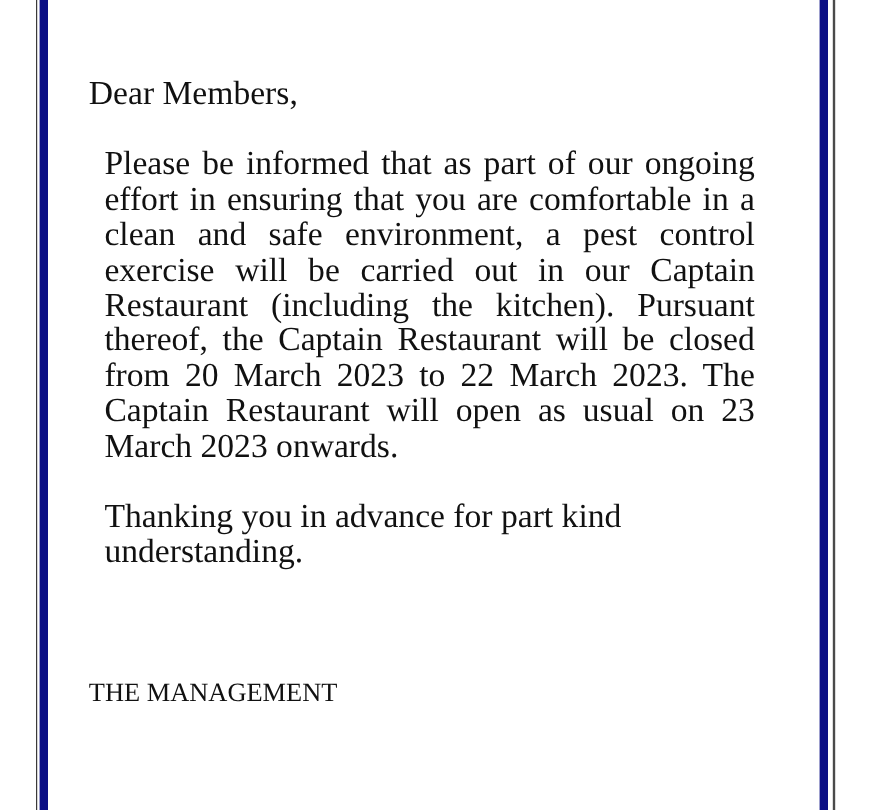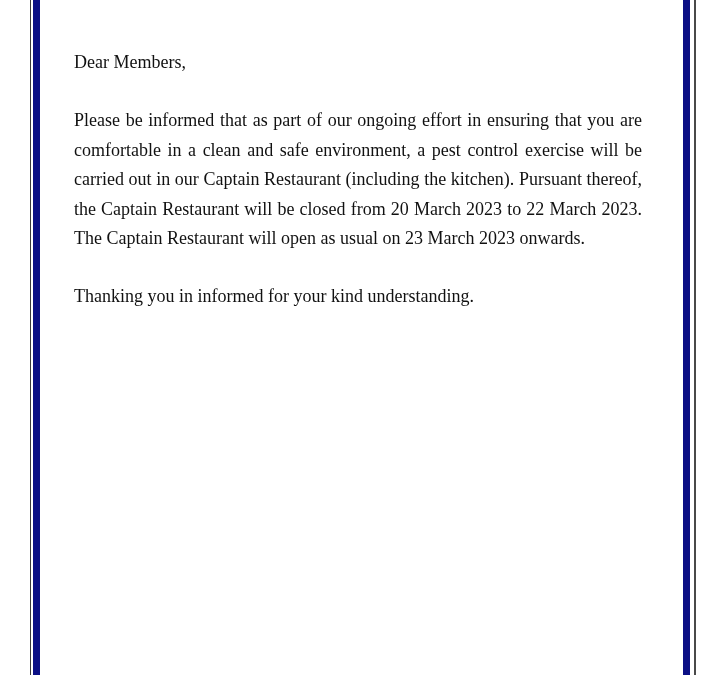--- a/index.html
+++ b/index.html
@@ -21,30 +21,30 @@
       height: 675px;
     }
     .left-thin { left: 30px; width: 1px; background: #3a3a3a; }
     .left-thick { left: 33px; width: 7px; background: #0b0f85; }
     .right-thick { left: 683px; width: 7px; background: #0b0f85; }
     .right-thin { left: 694px; width: 2px; background: #4a4a4a; }
 
     .letter {
       position: absolute;
       left: 74px;
-      top: 48px;
+      top: 64px;
       width: 568px;
-      font-size: 18px;
+      font-size: 28px;
       line-height: 29.4px;
     }
     .salutation {
       margin: 0;
     }
     .para {
-      margin: 0;
+      margin: 13px;
       text-align: justify;
     }
     .para.body {
       margin-top: 29px;
     }
     .para.regret {
       margin-top: 29px;
     }
     .para.thanks {
       margin-top: 29px;
@@ -63,17 +63,18 @@
 <body>
 
 <div class="border-line left-thin"></div>
 <div class="border-line left-thick"></div>
 <div class="border-line right-thick"></div>
 <div class="border-line right-thin"></div>
 
 <div class="letter">
   <p class="salutation">Dear Members,</p>
   <p class="para body">Please be informed that as part of our ongoing effort in ensuring that you are comfortable in a clean and safe environment, a pest control exercise will be carried out in our Captain Restaurant (including the kitchen). Pursuant thereof, the Captain Restaurant will be closed from 20 March 2023 to 22 March 2023. The Captain Restaurant will open as usual on 23 March 2023 onwards.</p>
-  <p class="para thanks">Thanking you in informed for your kind understanding.</p>
+  <p class="para thanks">Thanking you in advance for part kind understanding.</p>
 </div>
 
 <div class="signature">
+  <div>THE MANAGEMENT</div>
 </div>
 
 </body></html>

